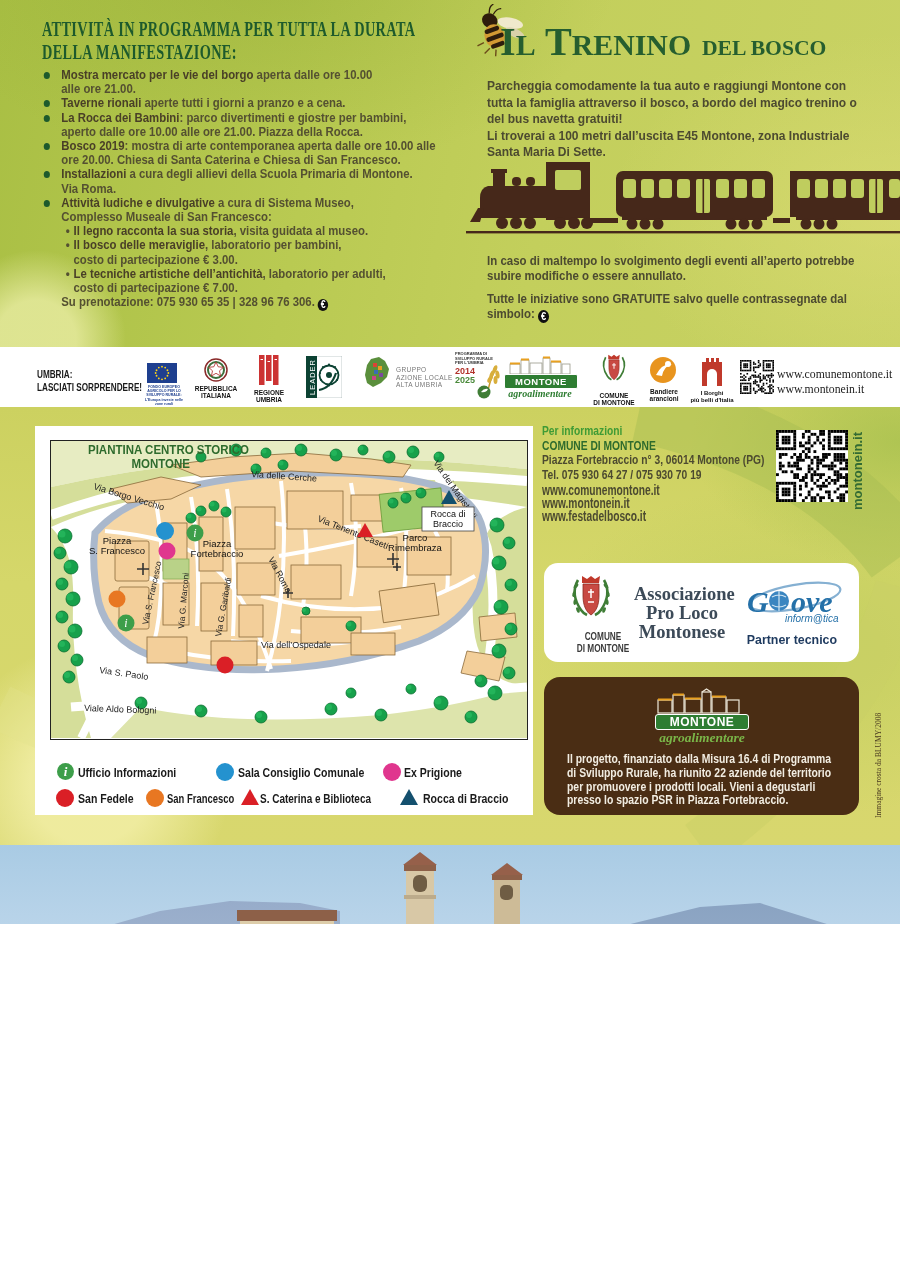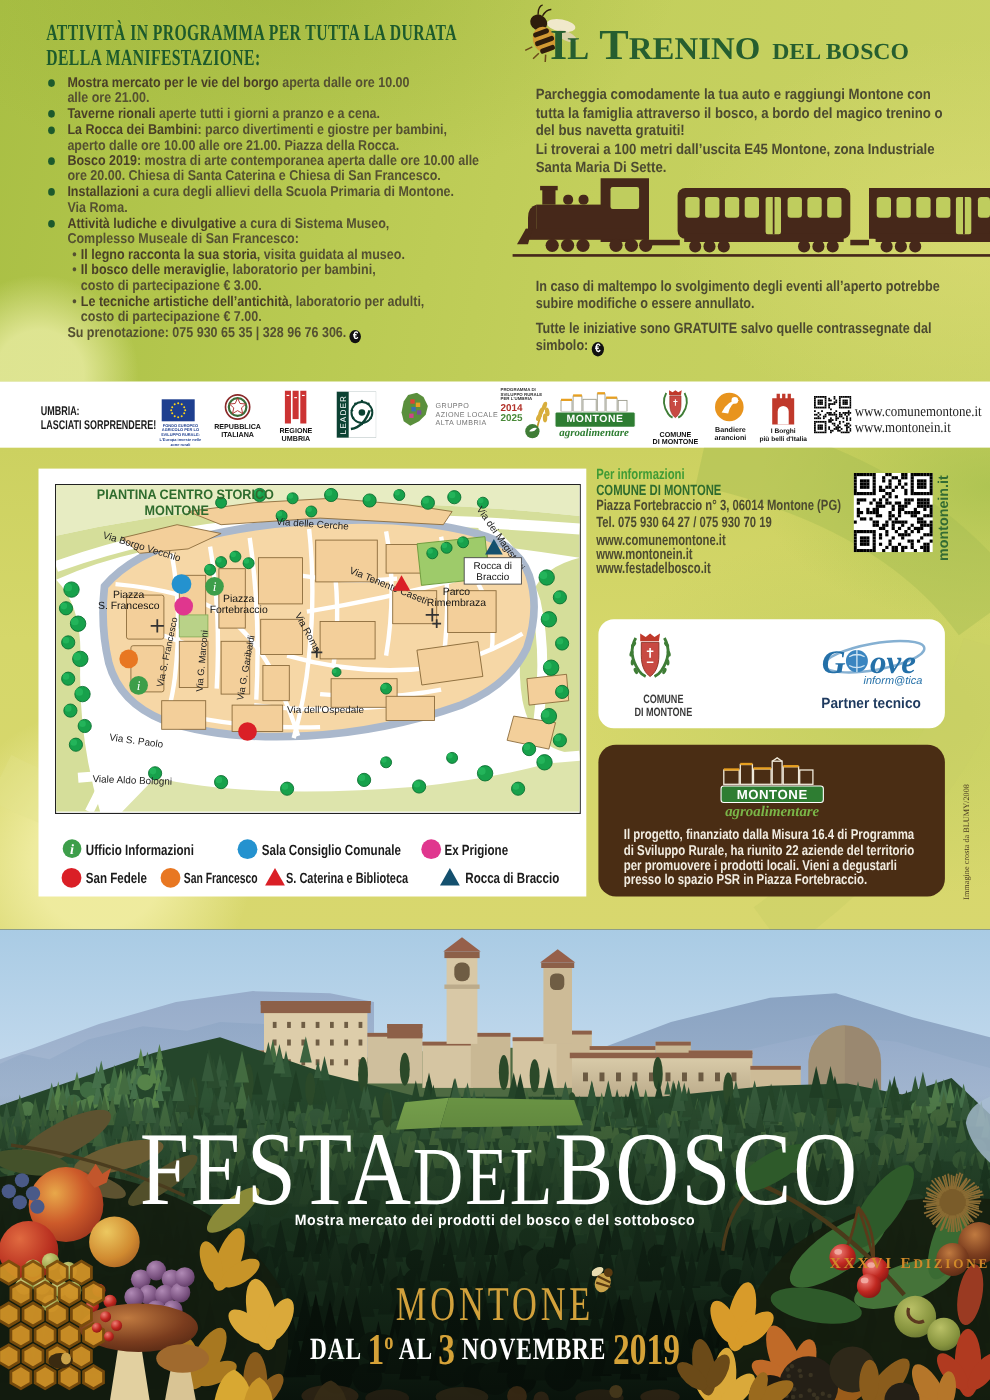--- a/index.html
+++ b/index.html
@@ -1,17 +1,17 @@
 <!DOCTYPE html>
 <html><head>
 <meta charset="utf-8">
 <style>
   html,body{margin:0;padding:0;}
   body{width:900px;height:1273px;overflow:hidden;font-family:"Liberation Sans",sans-serif;}
-  .page{position:relative;width:900px;height:1273px;overflow:hidden;background:#fff;}
+  .page{position:relative;width:900px;height:924px;overflow:hidden;background:#fff;}
   .abs{position:absolute;}
   
   .sec-top{position:absolute;left:0;top:0;width:900px;height:347px;
     background:
       radial-gradient(circle at 4% 98%, rgba(238,240,170,.75) 0 40px, rgba(238,240,170,0) 90px),
       radial-gradient(ellipse 420px 260px at 100% 62%, rgba(224,222,120,.55), rgba(224,222,120,0) 70%),
       radial-gradient(ellipse 500px 300px at 30% -10%, rgba(130,160,40,.35), rgba(130,160,40,0) 70%),
       linear-gradient(100deg,#a9bf44 0%,#b9ca52 35%,#c3cf5c 60%,#c9d264 100%);}
   .sec-logos{position:absolute;left:0;top:347px;width:900px;height:60px;background:#fff;}
   .sec-mid{position:absolute;left:0;top:407px;width:900px;height:438px;
@@ -1056,20 +1056,21 @@
         <ellipse cx="9" cy="30" rx="3" ry="1.6" transform="rotate(-85 9 30)"></ellipse>
         <ellipse cx="12" cy="38" rx="3" ry="1.6" transform="rotate(-115 12 38)"></ellipse>
         <ellipse cx="40" cy="14" rx="3" ry="1.6" transform="rotate(50 40 14)"></ellipse>
         <ellipse cx="42" cy="22" rx="3" ry="1.6" transform="rotate(75 42 22)"></ellipse>
         <ellipse cx="41" cy="30" rx="3" ry="1.6" transform="rotate(85 41 30)"></ellipse>
         <ellipse cx="38" cy="38" rx="3" ry="1.6" transform="rotate(115 38 38)"></ellipse>
       </g>
   </svg>
   <div class="abs" style="left:553px;top:631px;width:100px;font-size:11px;line-height:11.5px;font-weight:bold;color:#3a3a3a;text-align:center;transform:scaleX(0.75);">COMUNE<br>DI MONTONE</div>
 
+  <div class="abs" style="left:634px;top:585px;width:96px;text-align:center;font-family:'Liberation Serif',serif;font-weight:bold;font-size:18.5px;line-height:19px;color:#3c4a58;">Associazione Pro Loco Montonese</div>
 
   <svg class="abs" style="left:745px;top:578px;" width="102" height="52" viewBox="0 0 102 52">
     <ellipse cx="50" cy="19" rx="46" ry="12" fill="none" stroke="#85b0d2" stroke-width="2.2" transform="rotate(-10 50 19)"></ellipse>
     <text x="2" y="34" font-family="Liberation Serif" font-style="italic" font-weight="bold" font-size="30" fill="#2470a8">G</text>
     <circle cx="34" cy="23" r="10" fill="#3a85c0"></circle>
     <path d="M27 19 q7 -4 14 0 M27 27 q7 4 14 0 M34 13 v20" stroke="#cfe4f2" stroke-width="1.2" fill="none"></path>
     <text x="46" y="34" font-family="Liberation Serif" font-style="italic" font-weight="bold" font-size="30" fill="#2470a8">ove</text>
     <text x="40" y="44" font-family="Liberation Sans" font-style="italic" font-size="10" fill="#2470a8">inform@tica</text>
   </svg>
 

